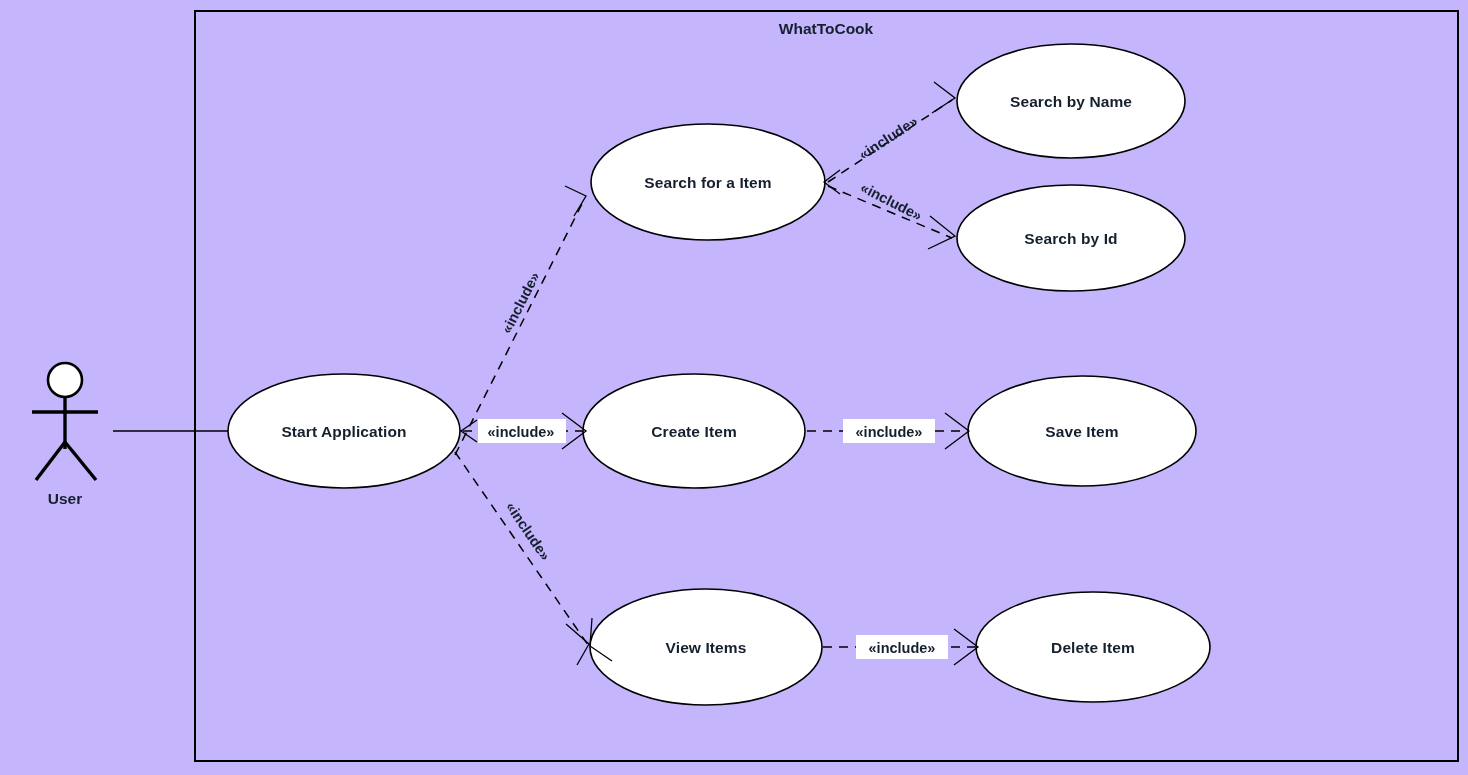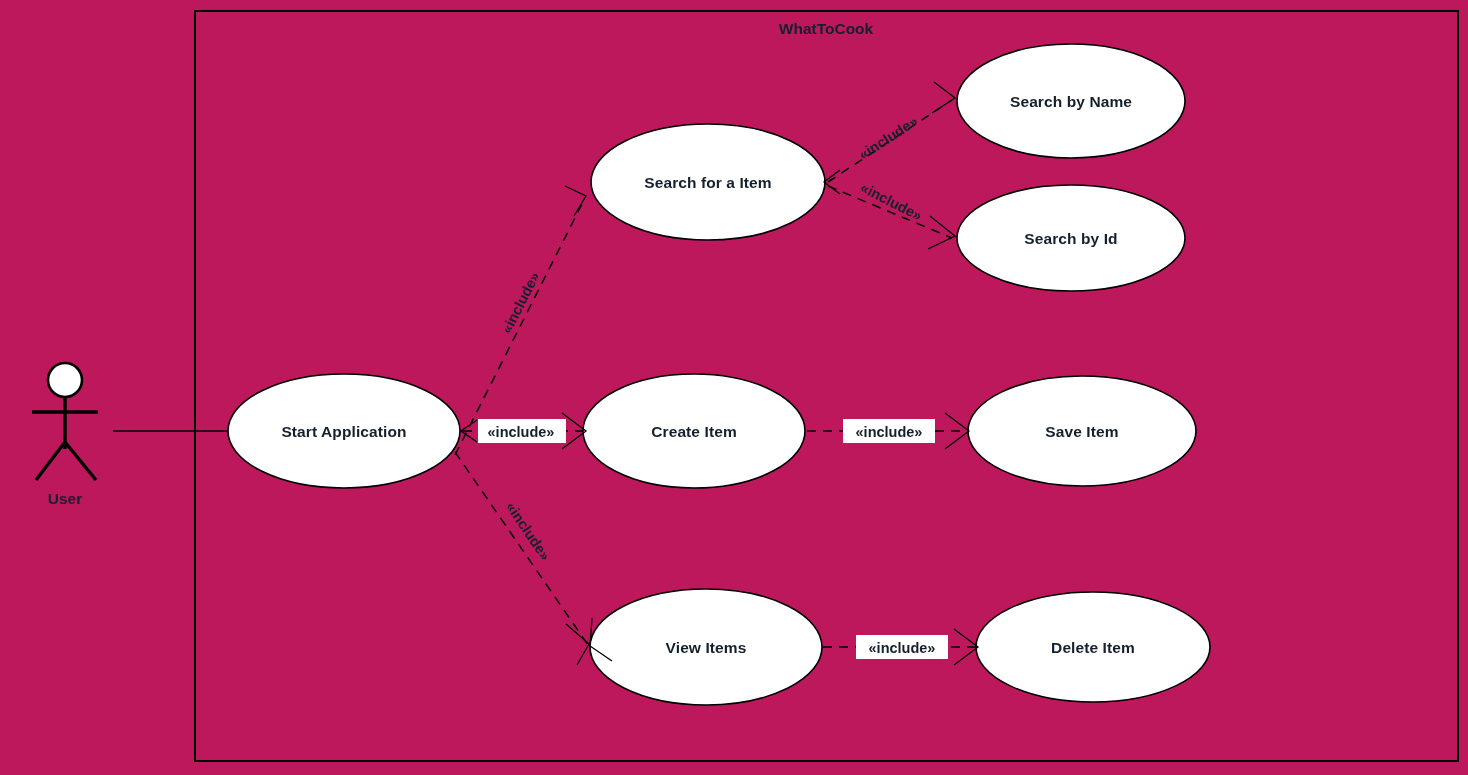--- a/index.html
+++ b/index.html
@@ -7,21 +7,21 @@
     padding: 0;
     background: #ffffff;
   }
   body {
     font-family: "Liberation Sans", sans-serif;
   }
   #canvas {
     position: relative;
     width: 1468px;
     height: 775px;
-    background: #be185d;
+    background: #c4b5fd;
     overflow: hidden;
   }
   #diagram-svg {
     position: absolute;
     left: 0;
     top: 0;
     width: 1468px;
     height: 775px;
   }
   .uc-text {

